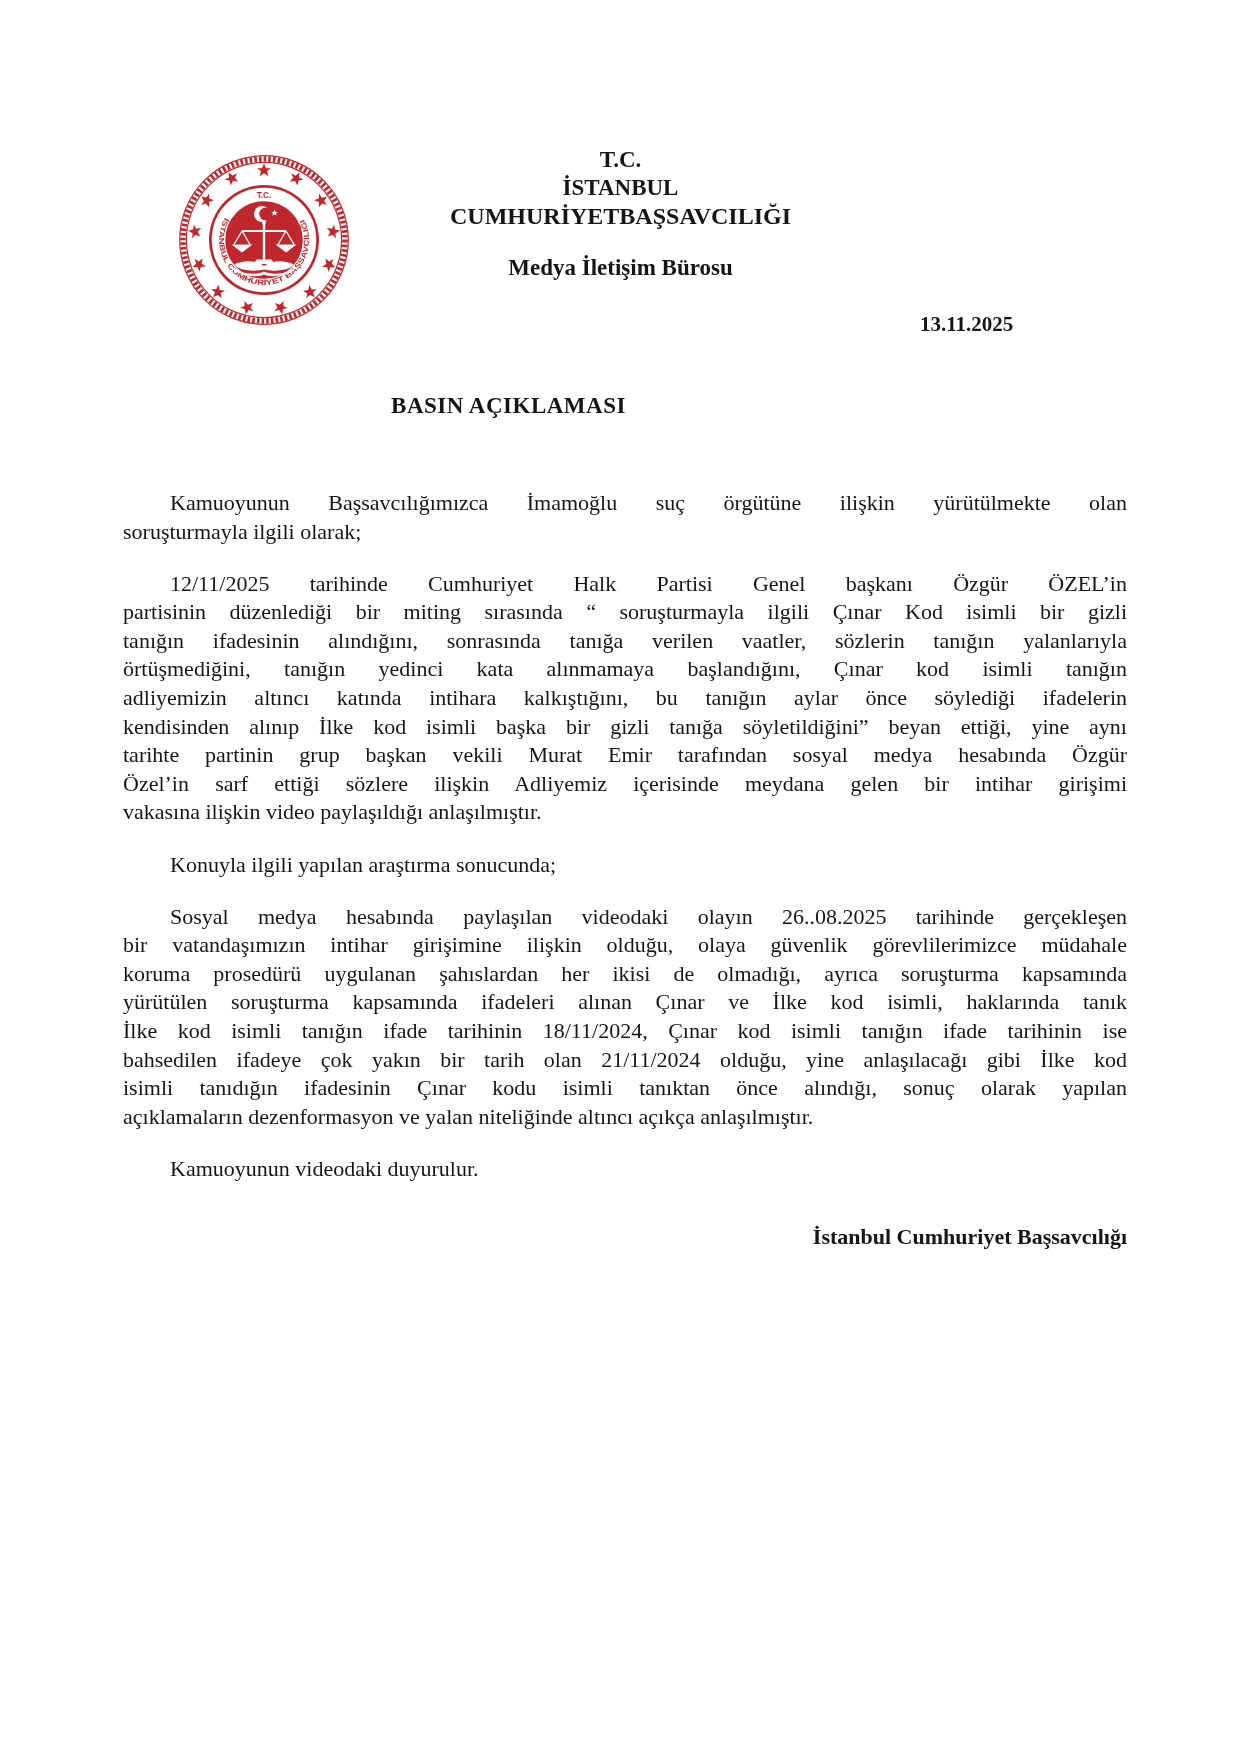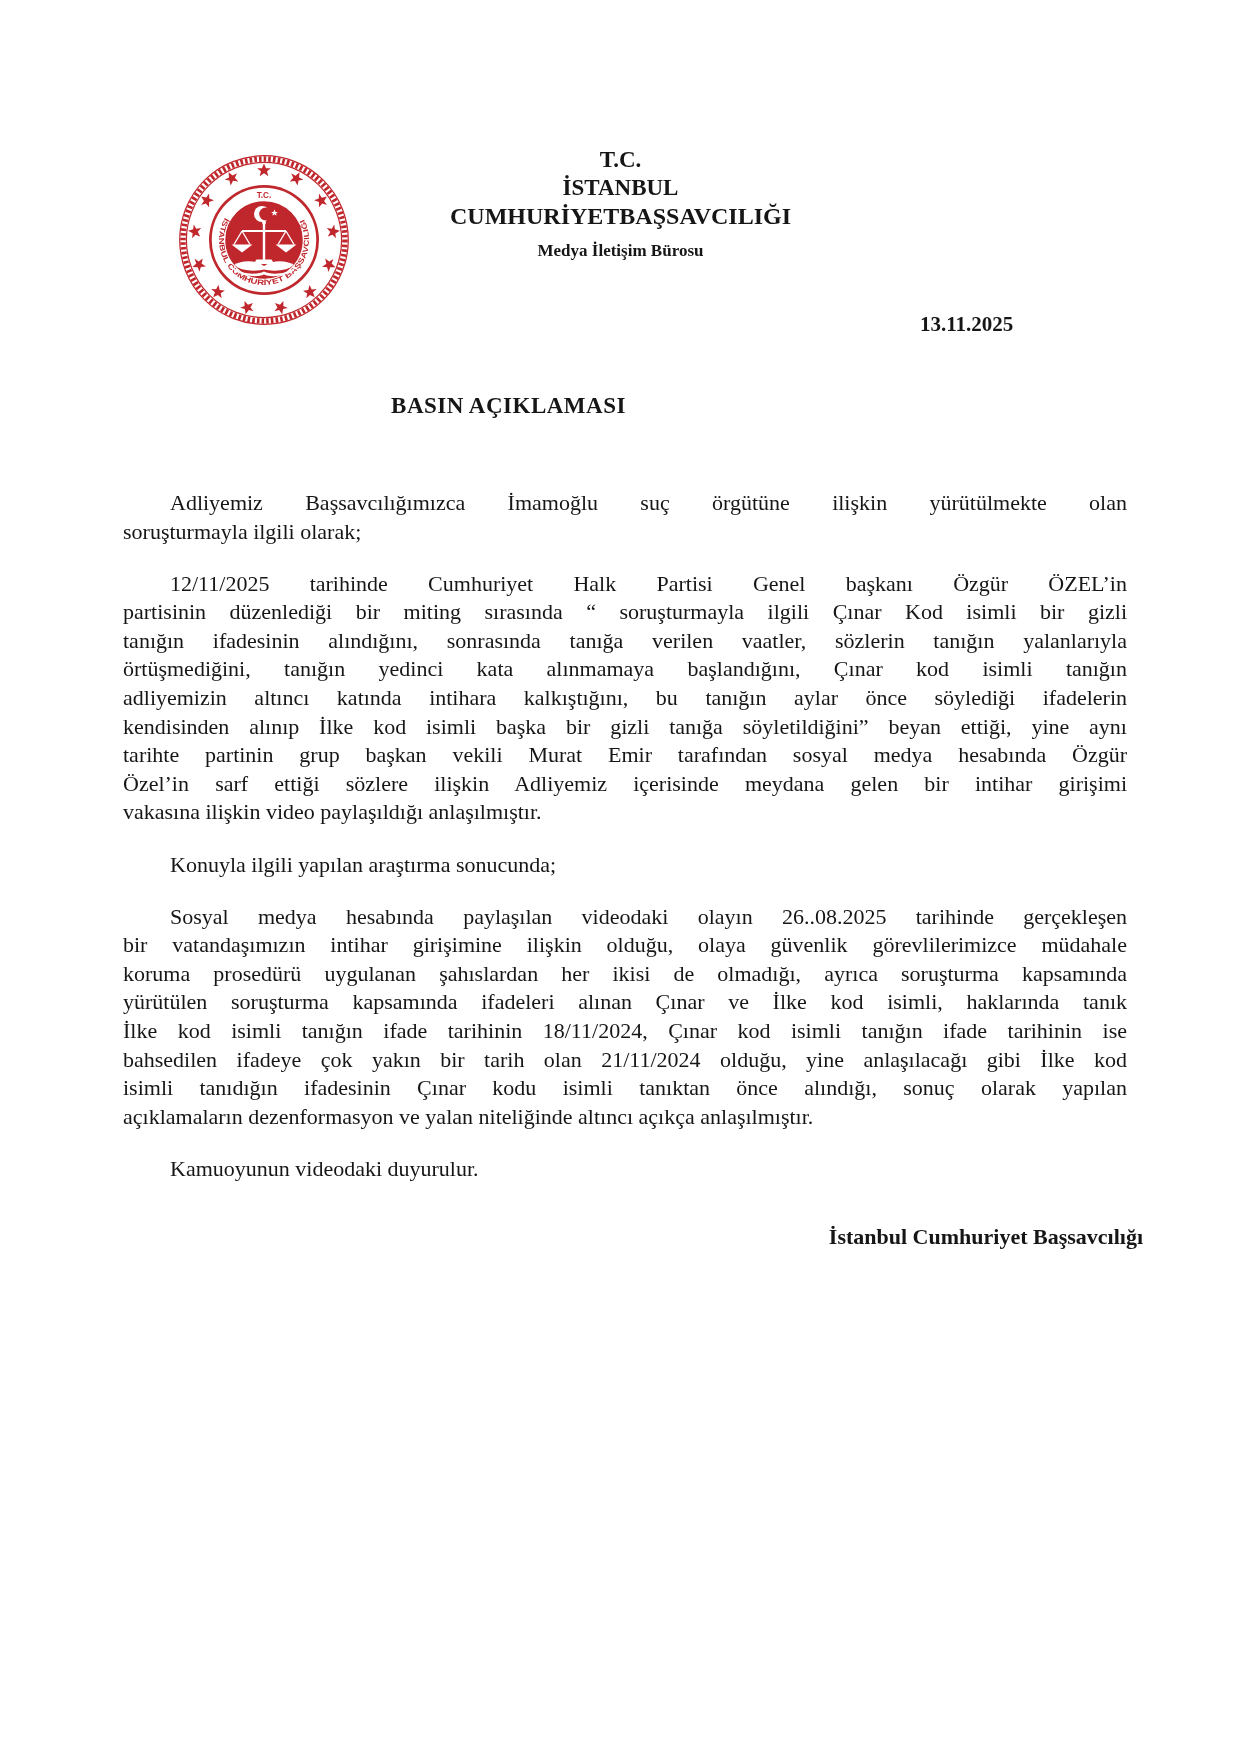--- a/index.html
+++ b/index.html
@@ -15,31 +15,31 @@
   
   .emblem{position:absolute;left:178px;top:154px;width:172px;height:172px;}
   .red-fill{fill:var(--emblem-red,#c0272d);}
   .red-stroke{stroke:var(--emblem-red,#c0272d);fill:none;}
   .white-fill{fill:#ffffff;}
   .white-stroke{stroke:#ffffff;fill:none;}
   .emblem-txt{font-family:"Liberation Sans","DejaVu Sans",sans-serif;font-weight:bold;fill:var(--emblem-red,#c0272d);}
   .header-text{position:absolute;left:0;top:146px;width:1241px;text-align:center;font-weight:bold;}
   .h-line1,.h-line2{font-size:23px;line-height:28px;}
   .h-line3{font-size:24px;line-height:29px;}
-  .h-line4{font-size:17px;line-height:28px;margin-top:6px;}
+  .h-line4{font-size:23px;line-height:28px;margin-top:23px;}
   .date{position:absolute;left:920px;top:312px;font-size:21px;font-weight:bold;}
   .doc-title{position:absolute;left:0;top:393px;width:1017px;text-align:center;font-size:23px;font-weight:bold;letter-spacing:.5px;}
   
   .body-text{position:absolute;left:123px;top:489px;width:1004px;font-size:22px;line-height:28.6px;}
   .para{margin:0 0 23.5px 0;}
   .line{text-align:justify;text-align-last:justify;}
   .line.last{text-align-last:left;}
   .line.first{text-indent:47px;}
   .b{font-weight:normal;}
-  .signature{position:absolute;right:98px;top:1224px;font-size:22px;font-weight:bold;}
+  .signature{position:absolute;right:114px;top:1224px;font-size:22px;font-weight:bold;}
 </style>
 </head>
 <body>
 
 <div class="page">
 
   <svg class="emblem" viewBox="0 0 172 172" aria-hidden="true">
     <defs>
       <path id="st" d="M0,-6.2 L1.82,-1.9 L6.2,-1.9 L2.7,0.75 L3.85,5.1 L0,2.45 L-3.85,5.1 L-2.7,0.75 L-6.2,-1.9 L-1.82,-1.9 Z"></path>
       <path id="ringpath" d="M 47 63.5 A 45 45 0 1 0 125 63.5" fill="none"></path>
@@ -102,21 +102,21 @@
     <div class="h-line3">CUMHURİYETBAŞSAVCILIĞI</div>
     <div class="h-line4">Medya İletişim Bürosu</div>
   </div>
 
   <div class="date">13.11.2025</div>
 
   <div class="doc-title">BASIN AÇIKLAMASI</div>
 
   <div class="body-text">
       <div class="para">
-        <div class="line first"><span>Adliyemiz Başsavcılığımızca </span><span class="b">İmamoğlu</span><span> suç örgütüne ilişkin yürütülmekte olan</span></div>
+        <div class="line first"><span>Kamuoyunun Başsavcılığımızca </span><span class="b">İmamoğlu</span><span> suç örgütüne ilişkin yürütülmekte olan</span></div>
         <div class="line last"><span>soruşturmayla ilgili olarak;</span></div>
       </div>
       <div class="para">
         <div class="line first"><span class="b">12/11/2025</span><span> tarihinde </span><span class="b">Cumhuriyet Halk Partisi</span><span> Genel başkanı </span><span class="b">Özgür ÖZEL</span><span>’in</span></div>
         <div class="line"><span>partisinin düzenlediği bir miting sırasında “ soruşturmayla ilgili Çınar Kod isimli bir gizli</span></div>
         <div class="line"><span>tanığın ifadesinin alındığını, sonrasında tanığa verilen vaatler, sözlerin tanığın yalanlarıyla</span></div>
         <div class="line"><span>örtüşmediğini, tanığın yedinci kata alınmamaya başlandığını, Çınar kod isimli tanığın</span></div>
         <div class="line"><span>adliyemizin altıncı katında intihara kalkıştığını, bu tanığın aylar önce söylediği ifadelerin</span></div>
         <div class="line"><span>kendisinden alınıp İlke kod isimli başka bir gizli tanığa söyletildiğini” beyan ettiği, yine aynı</span></div>
         <div class="line"><span>tarihte partinin grup başkan vekili Murat Emir tarafından sosyal medya hesabında Özgür</span></div>

